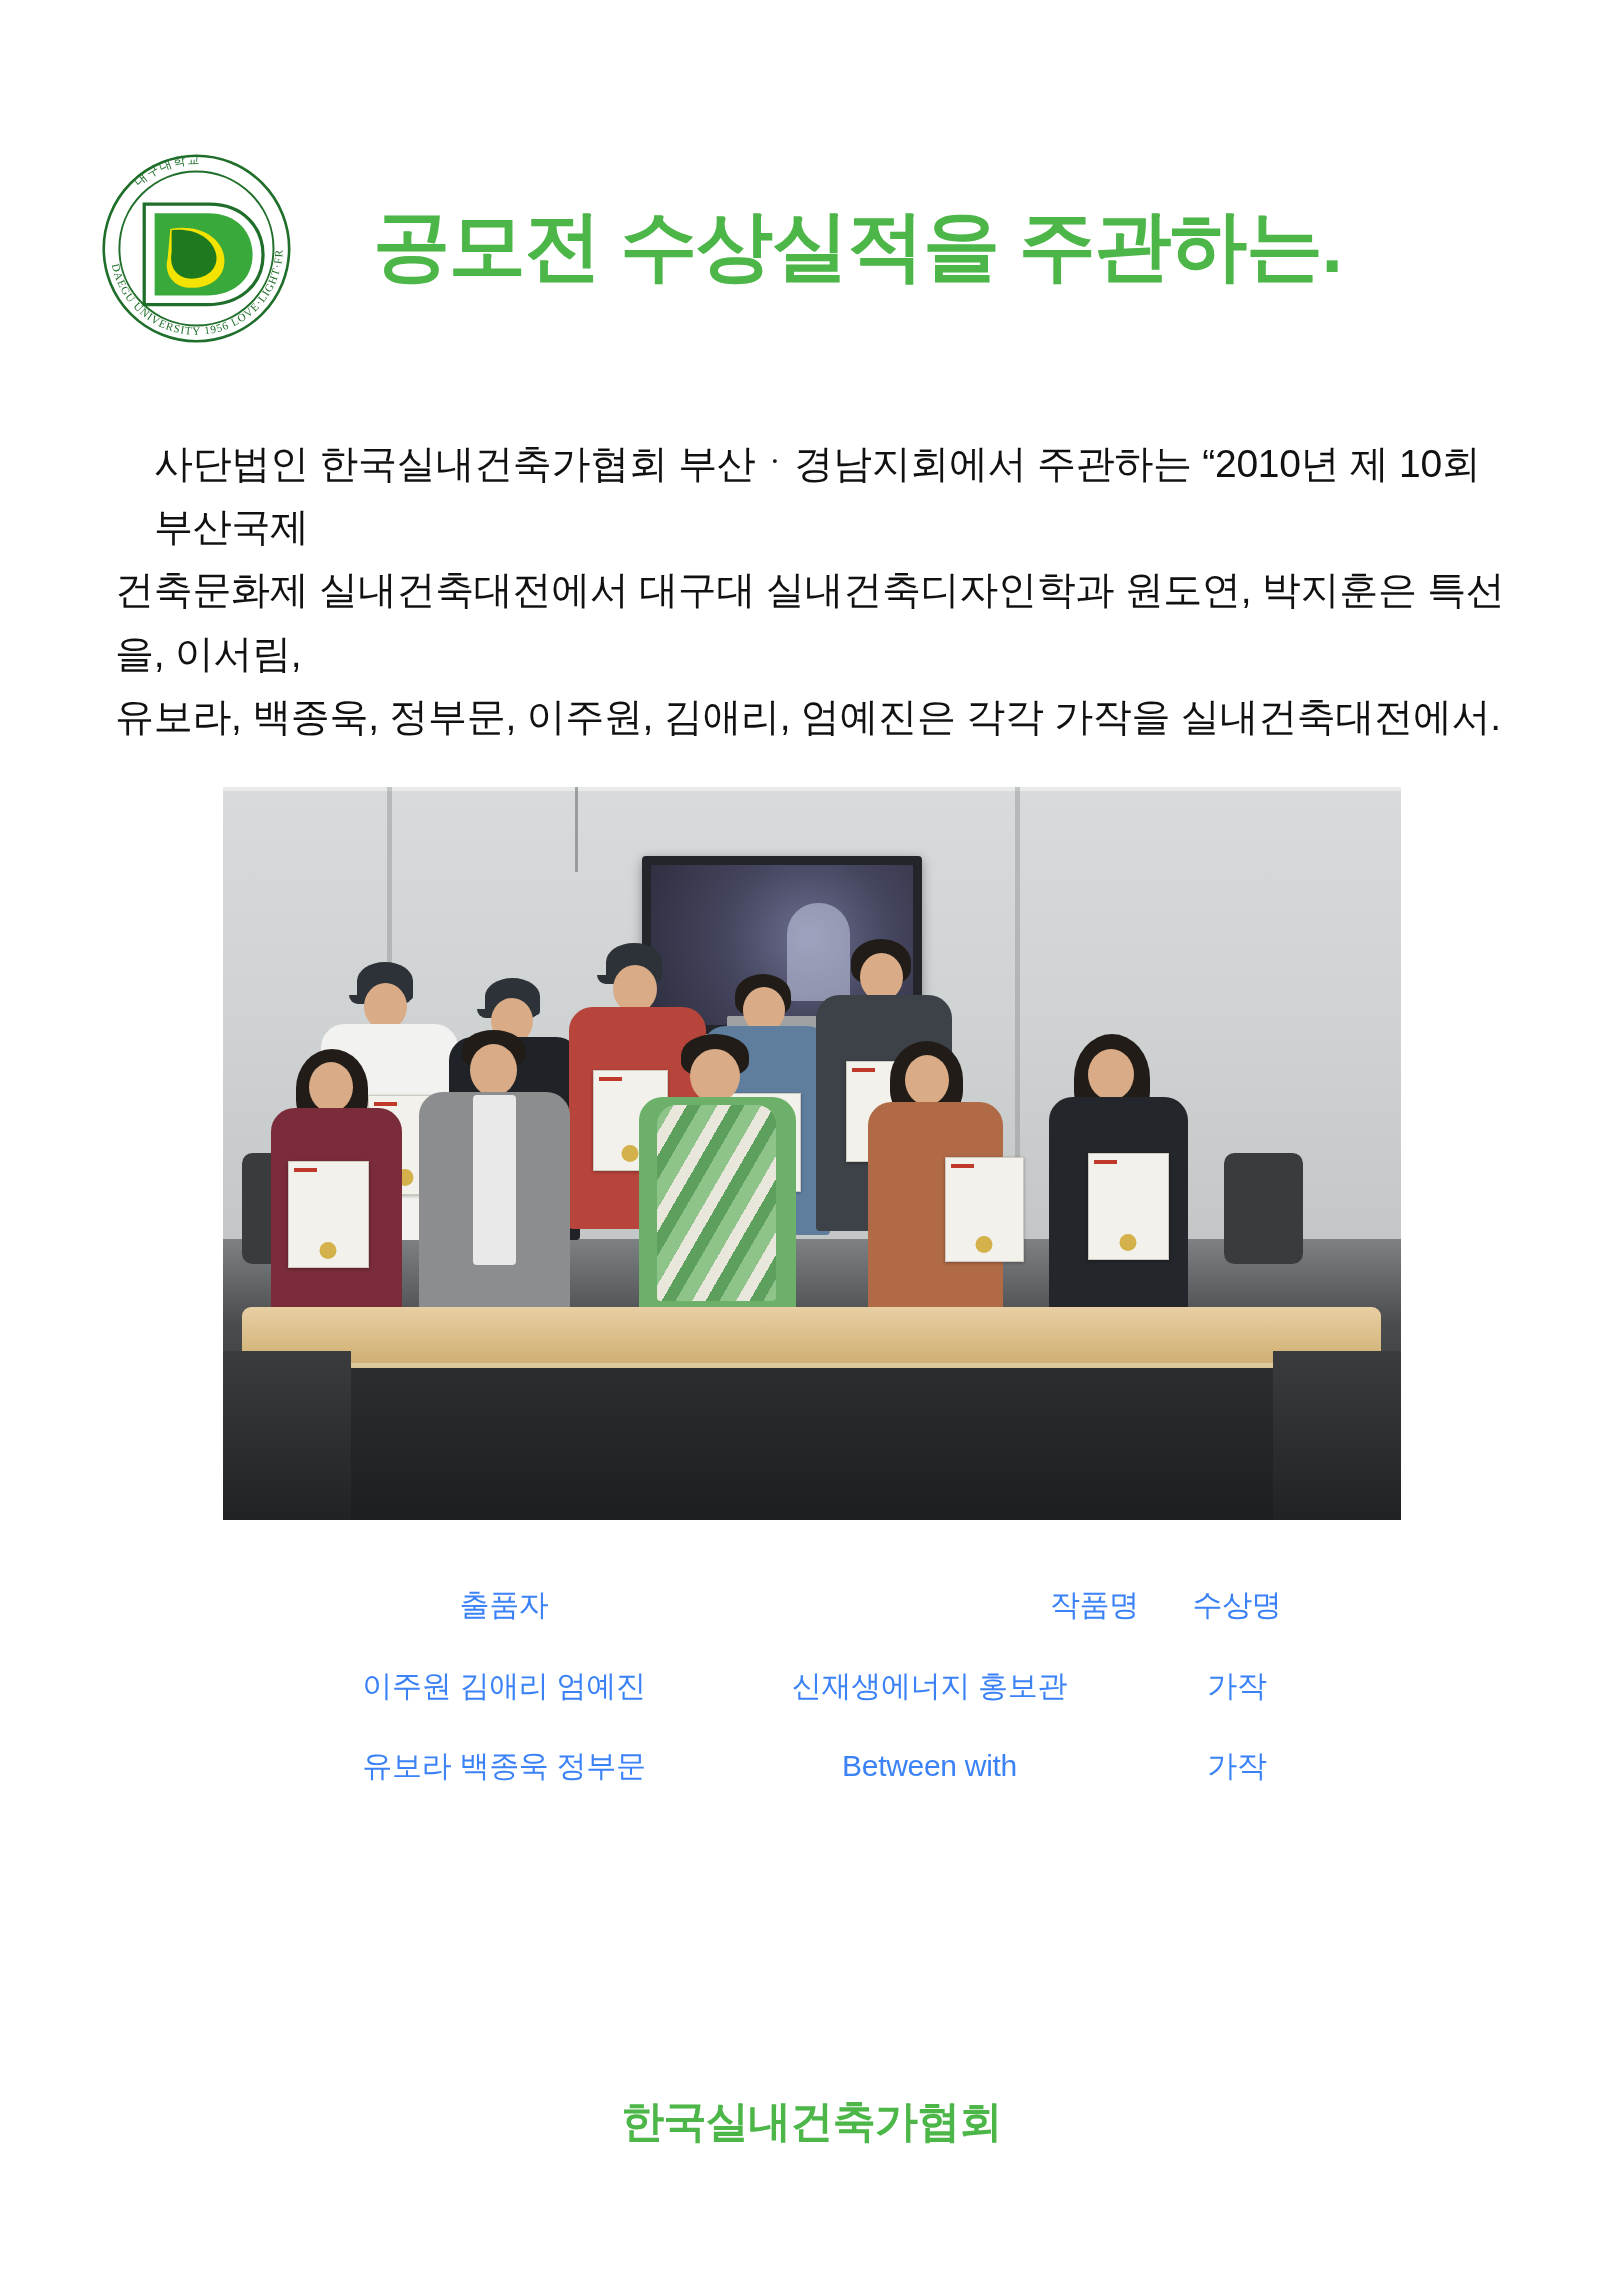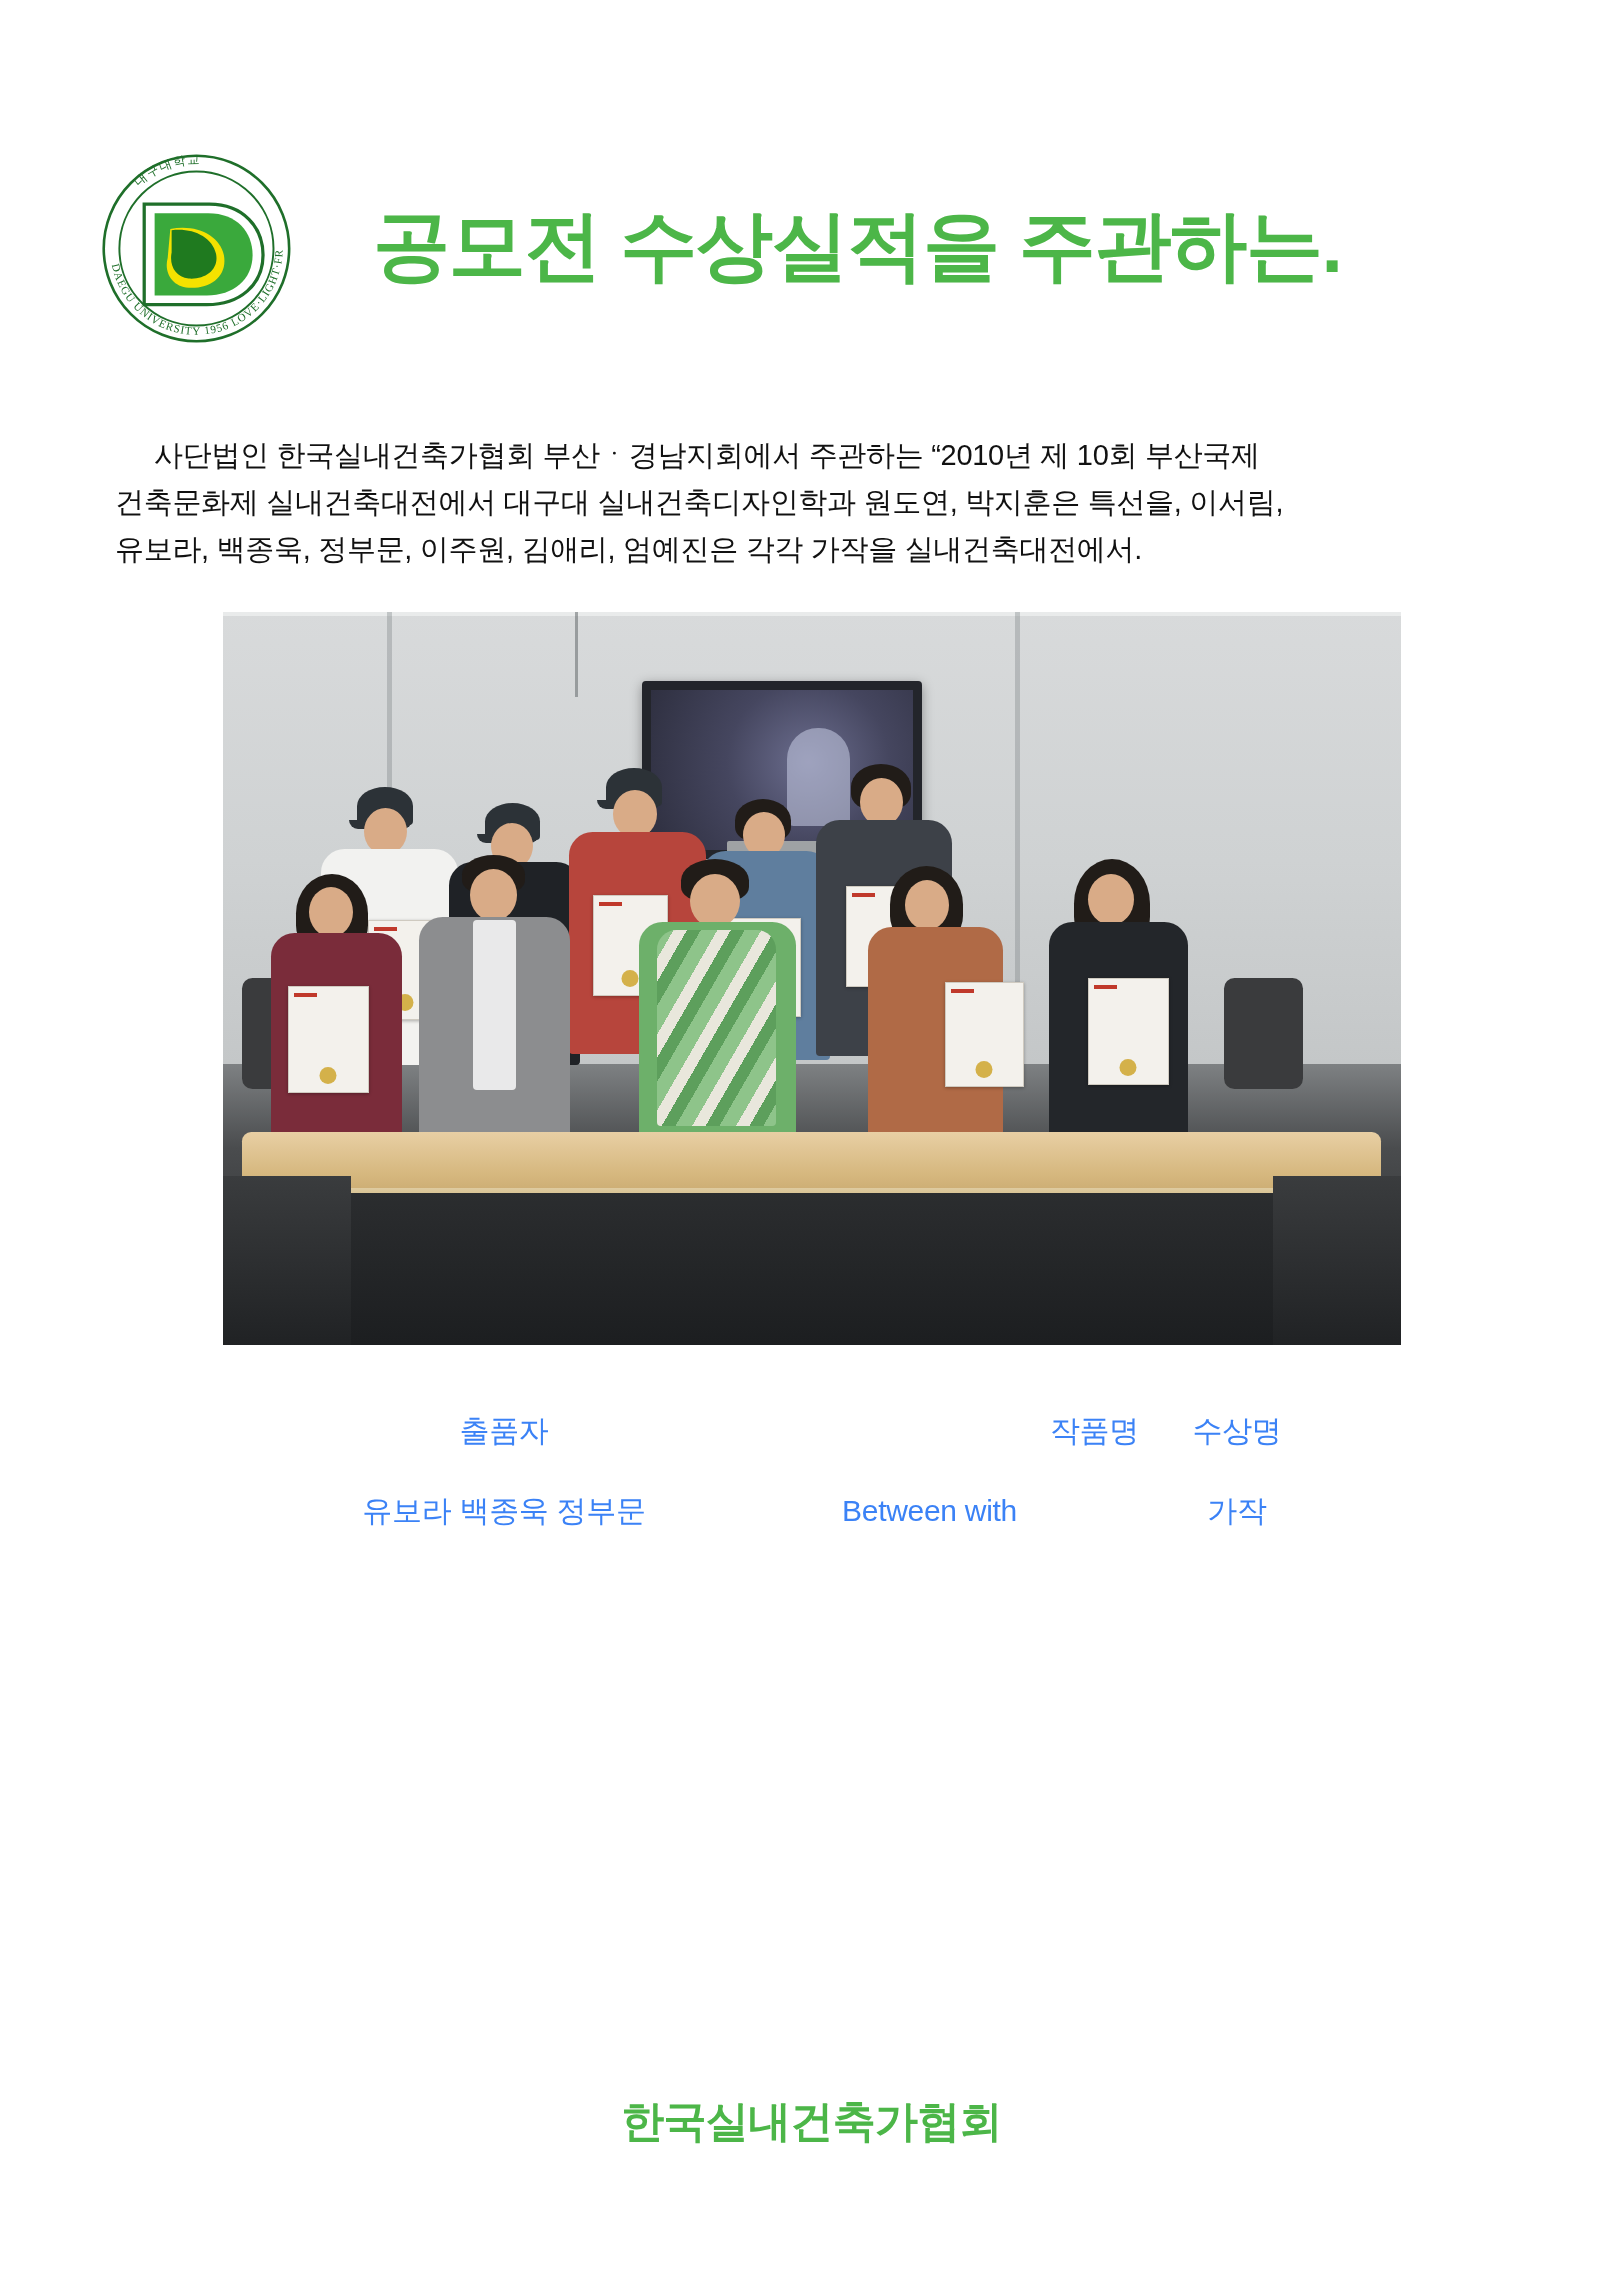--- a/index.html
+++ b/index.html
@@ -38,21 +38,21 @@
     color: #4cb648;
     letter-spacing: -1.3px;
     white-space: nowrap;
     line-height: 1.1;
     margin-top: 6.5px;
   }
 
   
   .intro {
     margin: 79px 98px 8px 115px;
-    font-size: 29px;
+    font-size: 39px;
     line-height: 1.62;
     color: #111111;
     letter-spacing: -0.3px;
   }
   .intro .indent { padding-left: 39px; display: inline-block; }
 
   
   .photo-wrap {
     margin: 39px auto 0 auto;
     width: 1178px;
@@ -343,20 +343,25 @@
 <table class="award-table">
   <thead>
     <tr>
       <th class="col-a">출품자</th>
       <th class="col-b">작품명</th>
       <th class="col-c">수상명</th>
     </tr>
   </thead>
   <tbody>
     <tr>
+      <td class="col-a">이주원 김애리 엄예진</td>
+      <td class="col-b">신재생에너지 홍보관</td>
+      <td class="col-c">가작</td>
+    </tr>
+    <tr>
       <td class="col-a">유보라 백종욱 정부문</td>
       <td class="col-b">Between with</td>
       <td class="col-c">가작</td>
     </tr>
   </tbody>
 </table>
 
 <div class="footer">한국실내건축가협회</div>
 
 

